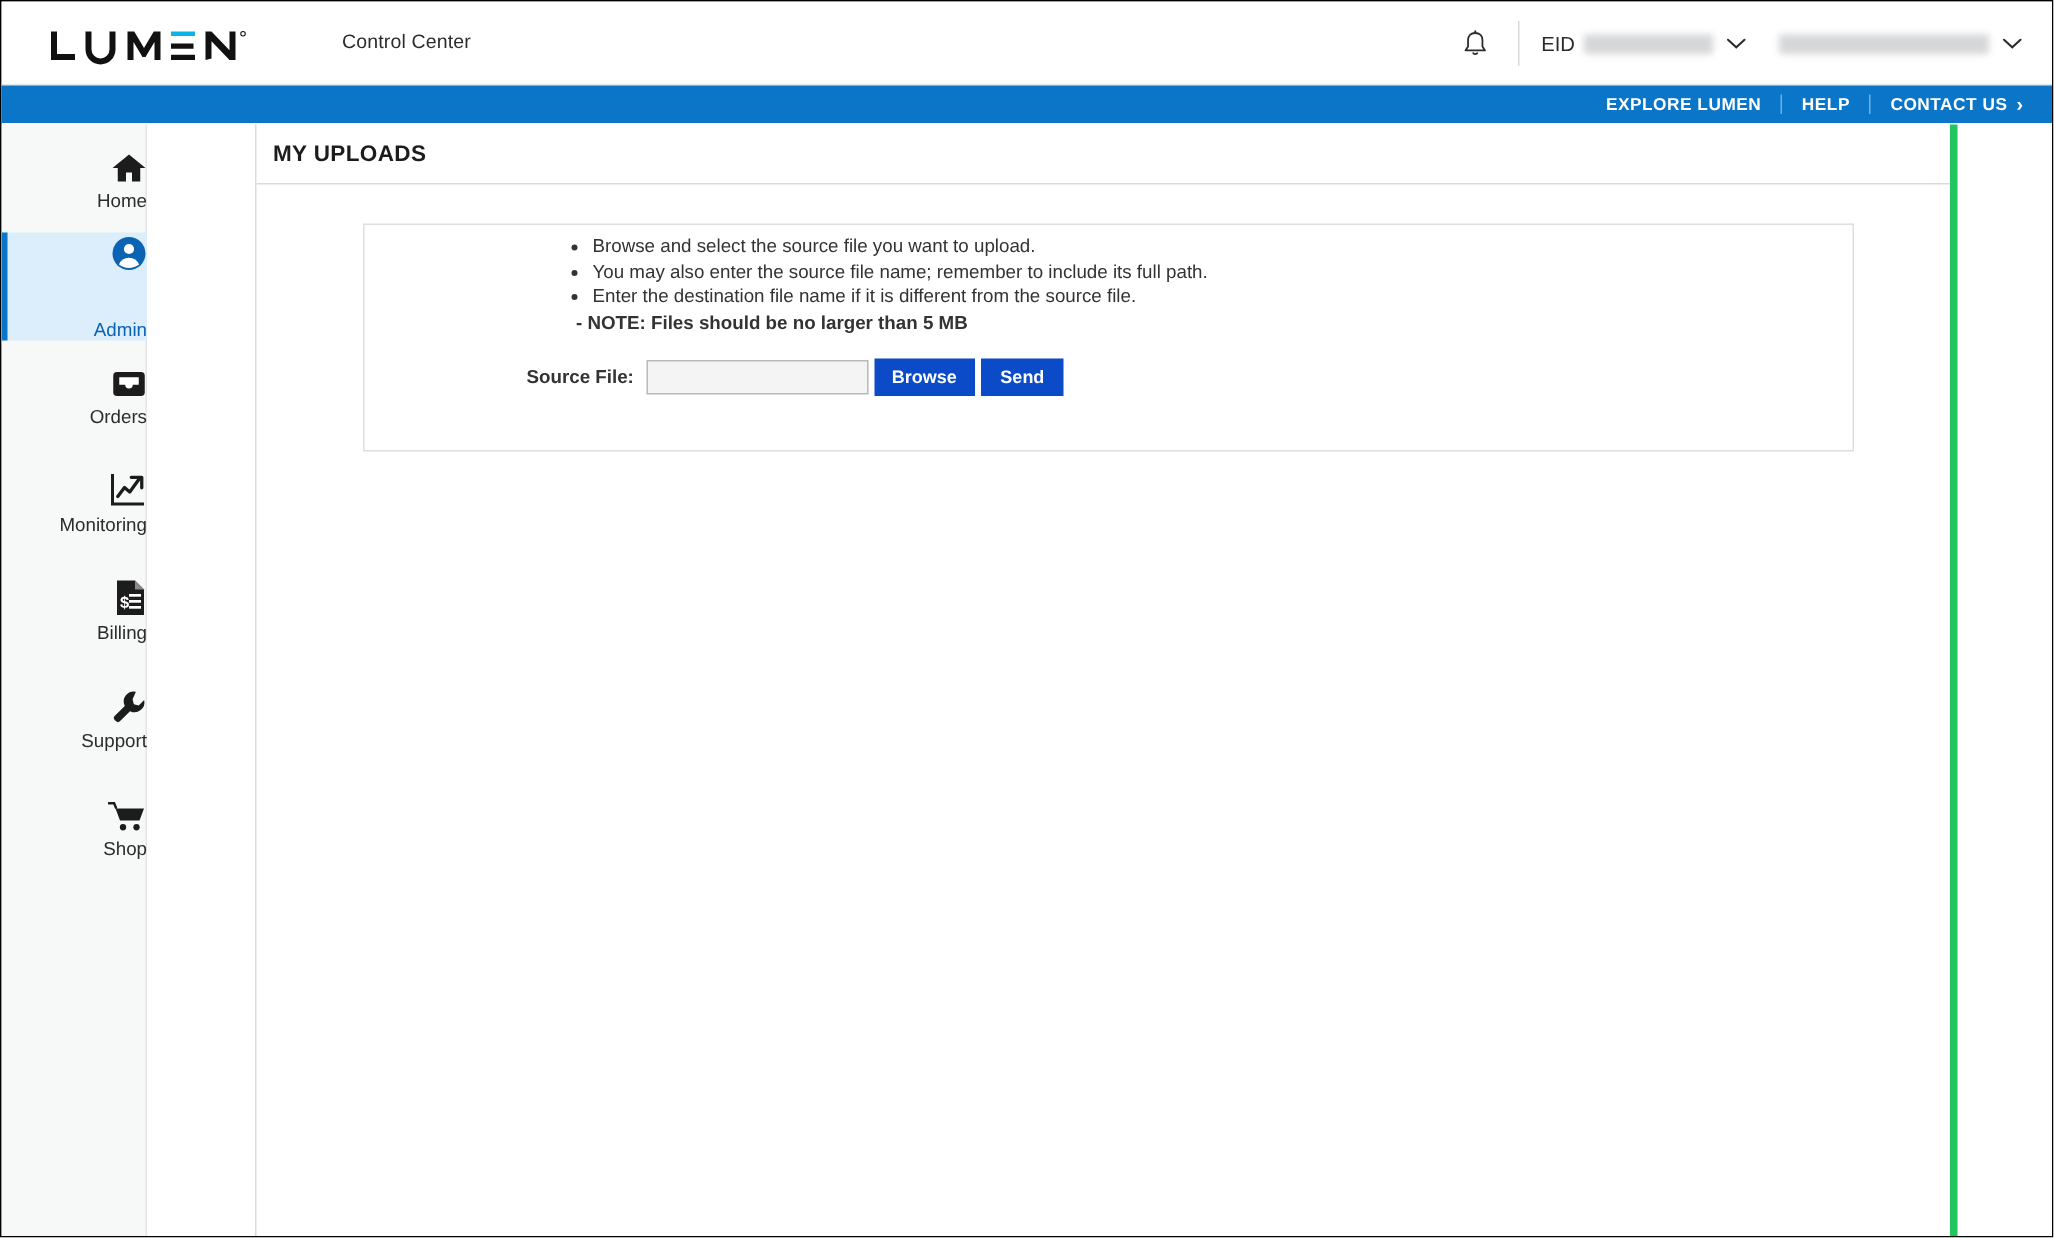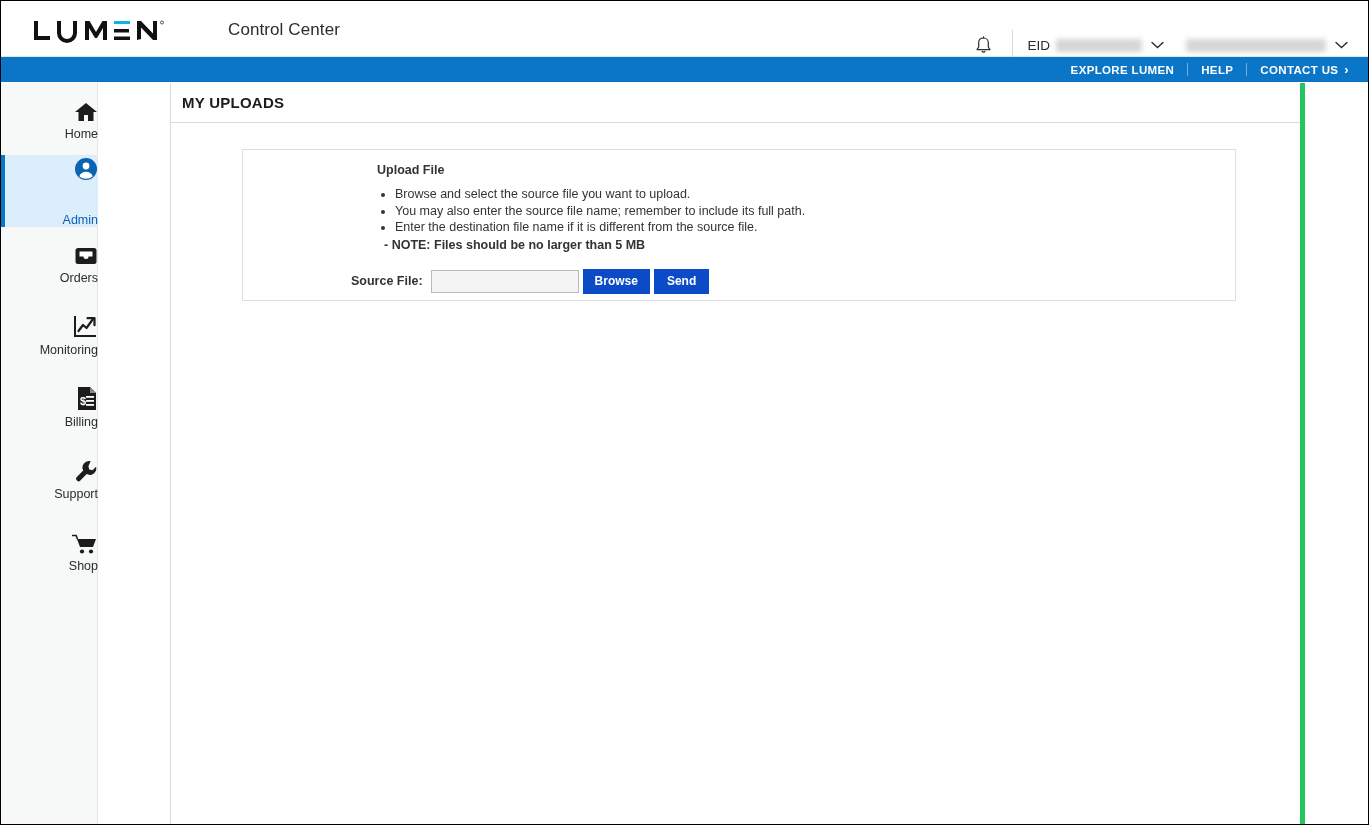--- a/index.html
+++ b/index.html
@@ -35,30 +35,30 @@
     left: 30px;
     top: 15px;
     width: 140px;
     height: 28px;
     display: block;
   }
   .app-title {
     position: absolute;
     left: 227px;
     top: 19px;
-    font-size: 17px;
+    font-size: 13px;
     font-weight: 500;
     color: #2c2c2c;
     letter-spacing: 0.1px;
     white-space: nowrap;
   }
   .header-right {
     position: absolute;
     right: 0;
-    top: 16px;
+    top: 0;
     height: 56px;
     display: flex;
     align-items: center;
   }
   .bell-btn {
     width: 34px;
     height: 34px;
     display: flex;
     align-items: center;
     justify-content: center;
@@ -439,21 +439,20 @@
 
   <main class="content">
 
     <div class="page-title-bar">
       <span class="page-title">MY UPLOADS</span>
     </div>
 
     <section class="panel">
       <div class="panel-inner">
 
-        <div class="panel-heading">Upload File</div>
 
         <ul class="bullets">
           <li>Browse and select the source file you want to upload.</li>
           <li>You may also enter the source file name; remember to include its full path.</li>
           <li>Enter the destination file name if it is different from the source file.</li>
         </ul>
 
         <div class="note">- NOTE: Files should be no larger than 5 MB</div>
 
         <div class="form-row">

